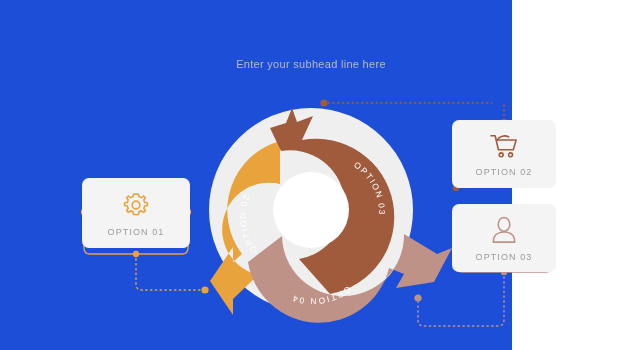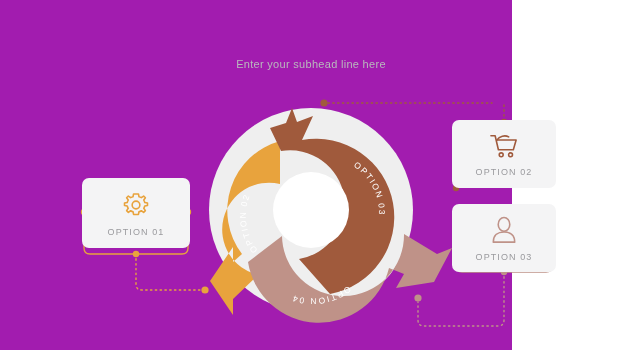--- a/index.html
+++ b/index.html
@@ -2,21 +2,21 @@
 <html><head>
 <meta charset="utf-8">
 <style>
   * { box-sizing: border-box; margin: 0; padding: 0; }
   html, body {
     width: 622px; height: 350px;
     background: #ffffff;
     font-family: "Liberation Sans", sans-serif;
     overflow: hidden;
   }
-  #stage { position: relative; width: 512px; height: 350px; background: #a21caf; }
+  #stage { position: relative; width: 512px; height: 350px; background: #1d4ed8; }
 
   .subhead {
     position: absolute;
     top: 58px; left: 0; width: 622px;
     text-align: center;
     font-size: 11px;
     letter-spacing: 0.3px;
     color: #b9b9bd;
     font-family: "Liberation Sans", sans-serif;
   }

